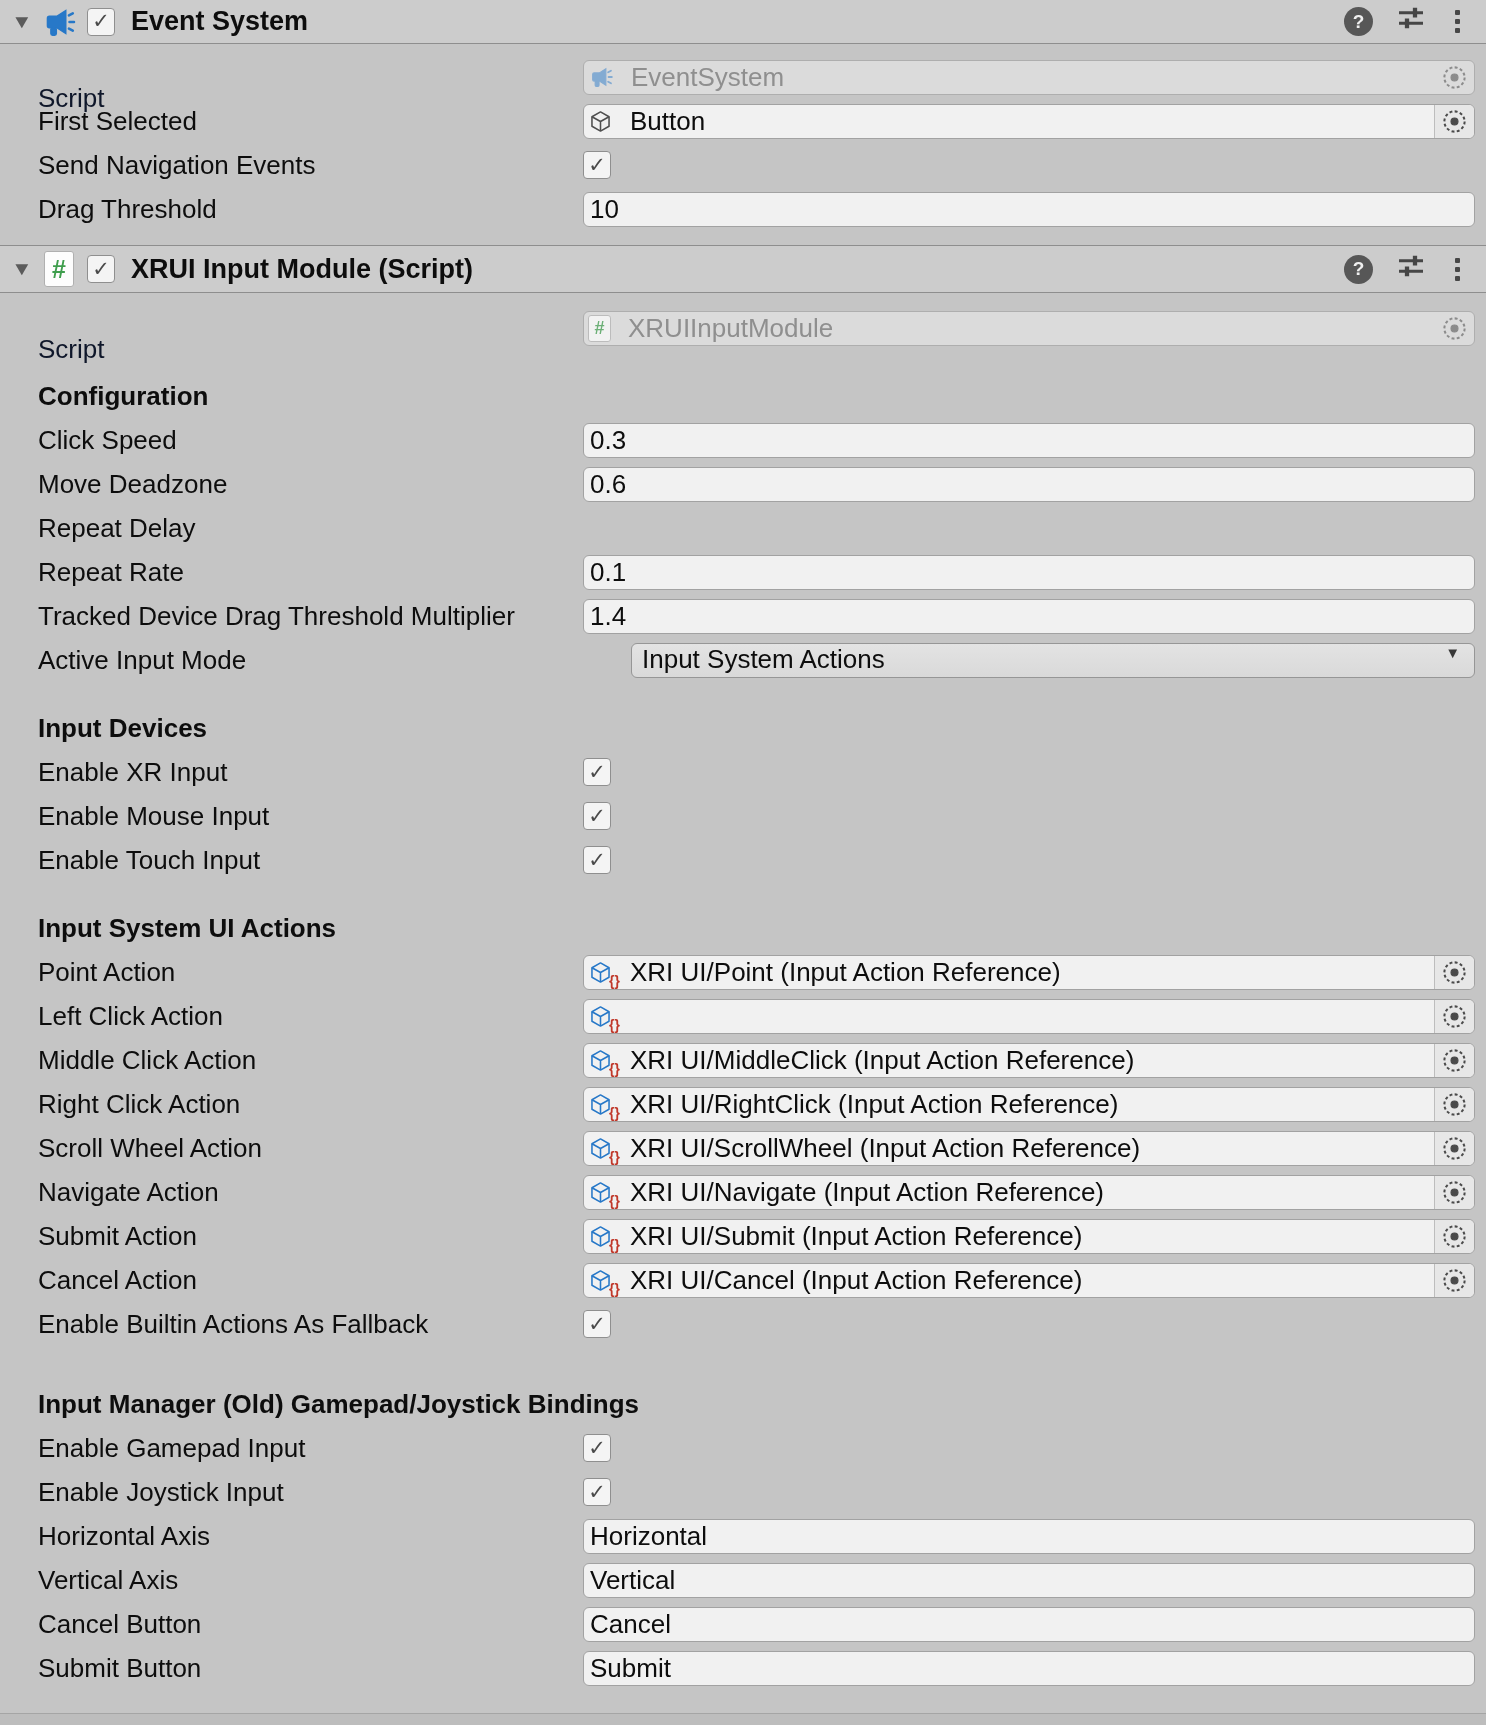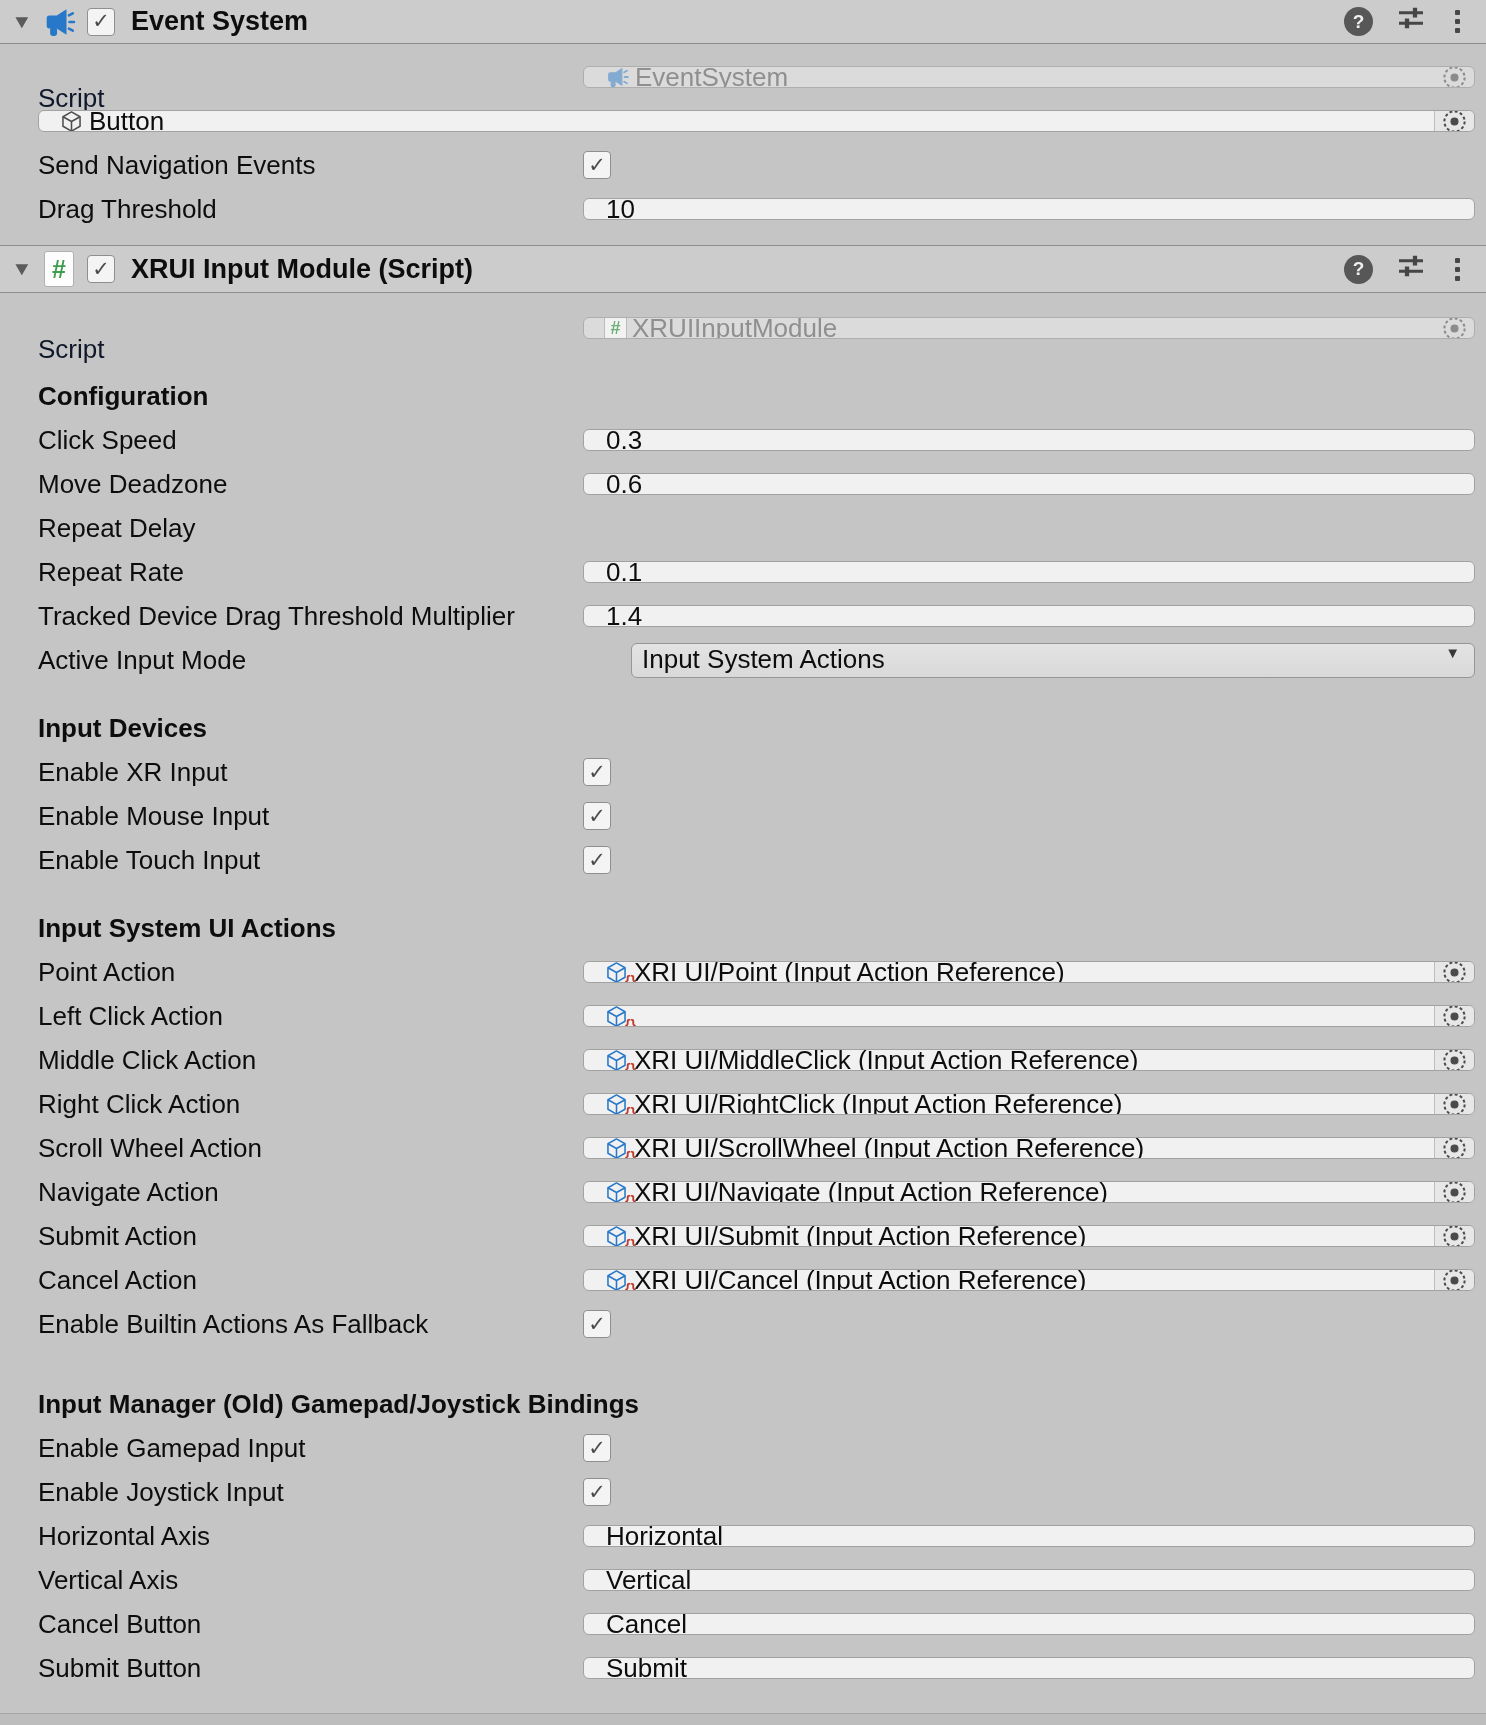--- a/index.html
+++ b/index.html
@@ -55,24 +55,24 @@
   .row { height:44px; display:flex; align-items:center; padding-left:38px; }
   .row-label { width:545px; flex-shrink:0; white-space:nowrap; overflow:hidden; }
   .row-value { flex:1; margin-right:11px; display:flex; align-items:center; min-width:0; }
   .section-row {
     height:44px; display:flex; align-items:center;
     padding-left:38px; font-weight:bold; margin-top:24px;
   }
   .section-row.big-gap { margin-top:36px; }
 
   .field {
-    flex:1; height:22px; background:#f1f1f1;
+    flex:1; height:35px; background:#f1f1f1;
     border:1px solid #a2a2a2; border-radius:6px;
-    display:flex; align-items:center; padding-left:20px;
-    overflow:hidden; white-space:nowrap;
+    display:flex; align-items:center; padding-left:4px;
+    overflow:hidden; white-space:nowrap;gap:12px;
   }
   .field .ftext { padding-left:2px; overflow:hidden; text-overflow:ellipsis; }
   .field .ficon { display:flex; align-items:center; margin-right:3px; flex-shrink:0; position:relative; }
   .picker {
     margin-left:auto; align-self:stretch; width:40px; flex-shrink:0;
     display:flex; align-items:center; justify-content:center;
     background:#e7e7e7; border-left:1px solid #bdbdbd;
     border-radius:0 5px 5px 0;
   }
   .row.disabled .row-label { color:#0f172a;margin-top:43px; }
@@ -161,20 +161,21 @@
           <span class="picker">
             <svg viewBox="0 0 24 24" width="27" height="27">
                 <use href="#picker-glyph" fill="#4a4a4a" stroke="#4a4a4a"></use>
               </svg>
           </span>
         </span>
       </span>
     </div>
 
     <div class="row">
+      <span class="row-label">First Selected</span>
       <span class="row-value">
         <span class="field">
           <span class="ficon">
             <svg viewBox="0 0 24 24" width="25" height="25">
                 <use href="#cube" stroke="#4f4f4f"></use>
               </svg>
           </span>
           <span class="ftext">Button</span>
           <span class="picker">
             <svg viewBox="0 0 24 24" width="27" height="27">

